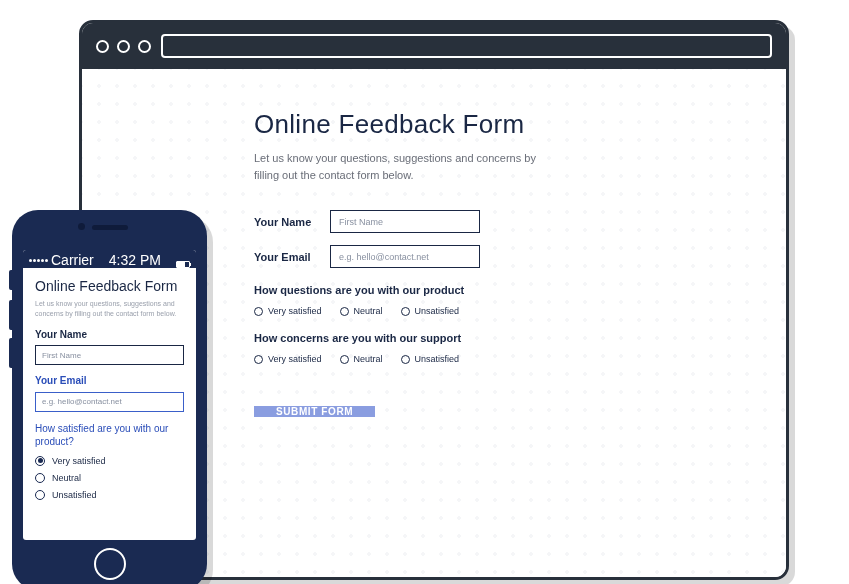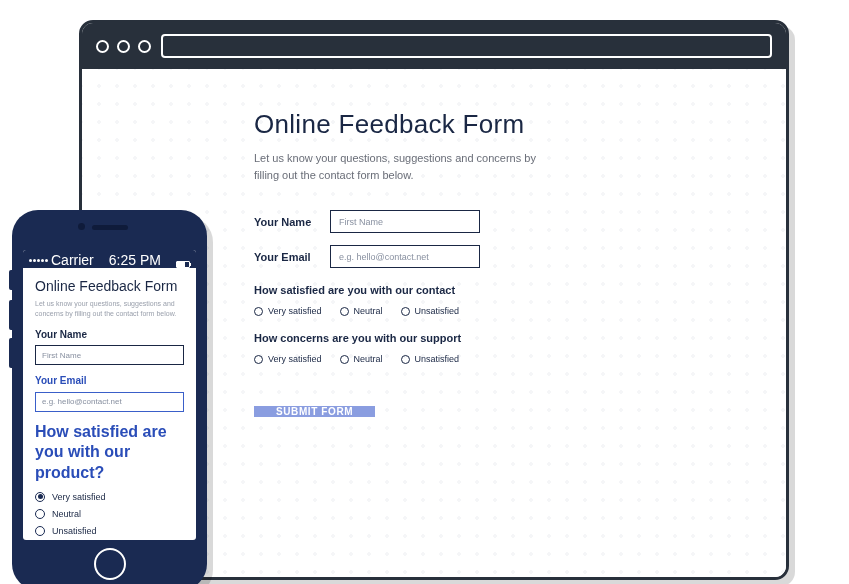--- a/index.html
+++ b/index.html
@@ -197,21 +197,21 @@
     .m-sub { font-size: 7px; color: #9aa0ac; line-height: 1.4; margin-bottom: 10px; }
     .m-label { font-size: 10px; font-weight: 700; color: #1a2744; margin-bottom: 4px; }
     .m-input {
       width: 100%; height: 20px;
       border: 1px solid #1a2744;
       font-size: 8px; padding: 0 6px;
       color: #8890a0; margin-bottom: 10px;
     }
     .m-input.blue { border-color: #3a5fc9; color: #6a82d6; }
     .m-label.blue { color: #2a4db8; }
-    .m-q { font-size: 16px; font-weight: 700; color: #2a4db8; line-height: 1.3; margin-bottom: 8px; }
+    .m-q { font-size: 10px; font-weight: 400; color: #2a4db8; line-height: 1.3; margin-bottom: 8px; }
     .m-radio-row { display: flex; align-items: center; gap: 7px; margin-bottom: 7px; font-size: 9px; color: #1a2744; }
     .m-radio {
       width: 10px; height: 10px;
       border: 1.5px solid #1a2a52;
       border-radius: 50%;
       display: flex; align-items: center; justify-content: center;
       flex-shrink: 0;
     }
     .m-radio.checked::after {
       content: ""; width: 5px; height: 5px; background: #1a2a52; border-radius: 50%;
@@ -245,21 +245,21 @@
     <div class="field-row">
       <div class="field-label">Your Name</div>
       <input class="field-input" placeholder="First Name" style="">
     </div>
     <div class="field-row">
       <div class="field-label">Your Email</div>
       <input class="field-input" placeholder="e.g. hello@contact.net" style="">
     </div>
 
     <div class="question-block">
-      <div class="question-label">How satisfied are you with our contact</div>
+      <div class="question-label">How questions are you with our product</div>
       <div class="radio-row">
         <div class="radio-item">
             <span class="radio-circle"></span>
             <span>Very satisfied</span>
           </div>
         <div class="radio-item">
             <span class="radio-circle"></span>
             <span>Neutral</span>
           </div>
         <div class="radio-item">
@@ -300,21 +300,21 @@
       <div class="status-left">
         <div class="sig-dots">
             <span></span>
             <span></span>
             <span></span>
             <span></span>
             <span></span>
           </div>
         <span>Carrier</span>
       </div>
-      <span>6:25 PM</span>
+      <span>4:32 PM</span>
       <div class="status-right">
         <div class="batt">
             <div class="batt-fill"></div>
           </div>
       </div>
     </div>
     <div class="phone-content">
       <div class="m-title">Online Feedback Form</div>
       <div class="m-sub">Let us know your questions, suggestions and concerns by filling out the contact form below.</div>
 

